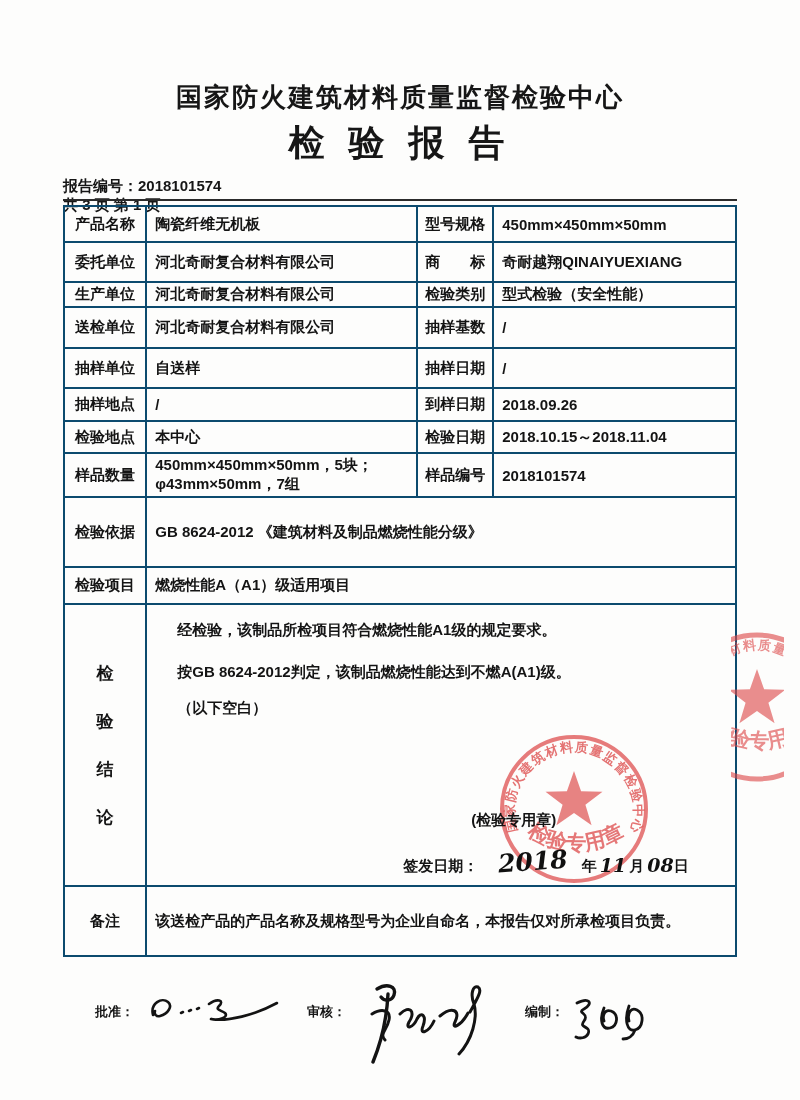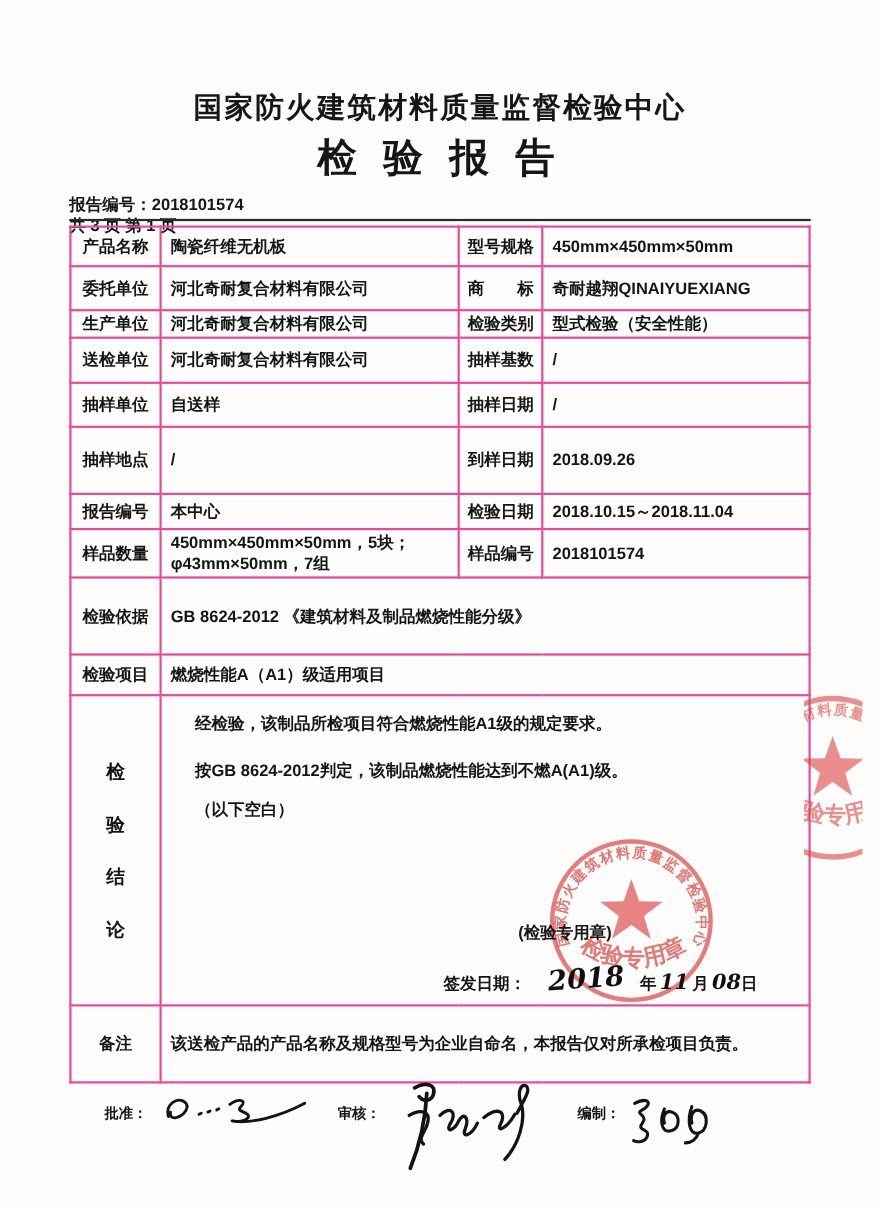--- a/index.html
+++ b/index.html
@@ -35,21 +35,21 @@
     position:absolute;top:199px;left:63px;width:674px;height:2px;
     background:#2b2b2b;
   }
   
   .report-table{
     position:absolute;top:205px;left:63px;
     border-collapse:collapse;table-layout:fixed;
     width:674px;
   }
   .report-table td{
-    border:2px solid #ec4899;
+    border:2px solid #0c4a6e;
     font-size:15px;font-weight:600;color:#141414;
     padding:2px 6px;
     overflow:hidden;
   }
   td.lab{text-align:center;padding:2px 2px;}
   td.val{text-align:left;padding-left:8px;}
   .concl-wrap{position:relative;height:276px;font-weight:600;}
   .concl-line{position:absolute;left:30px;white-space:nowrap;}
   .vlabel{
     display:flex;flex-direction:column;align-items:center;justify-content:center;
@@ -126,28 +126,28 @@
         <td class="val">河北奇耐复合材料有限公司</td>
         <td class="lab">抽样基数</td>
         <td class="val">/</td>
       </tr>
       <tr style="height:40px">
         <td class="lab">抽样单位</td>
         <td class="val">自送样</td>
         <td class="lab">抽样日期</td>
         <td class="val">/</td>
       </tr>
-      <tr style="height:61px">
+      <tr style="height:33px">
         <td class="lab">抽样地点</td>
         <td class="val">/</td>
         <td class="lab">到样日期</td>
         <td class="val">2018.09.26</td>
       </tr>
       <tr style="height:32px">
-        <td class="lab">报告编号</td>
+        <td class="lab">检验地点</td>
         <td class="val">本中心</td>
         <td class="lab">检验日期</td>
         <td class="val">2018.10.15～2018.11.04</td>
       </tr>
       <tr style="height:43px">
         <td class="lab">样品数量</td>
         <td class="val">450mm×450mm×50mm，5块；φ43mm×50mm，7组</td>
         <td class="lab">样品编号</td>
         <td class="val">2018101574</td>
       </tr>

